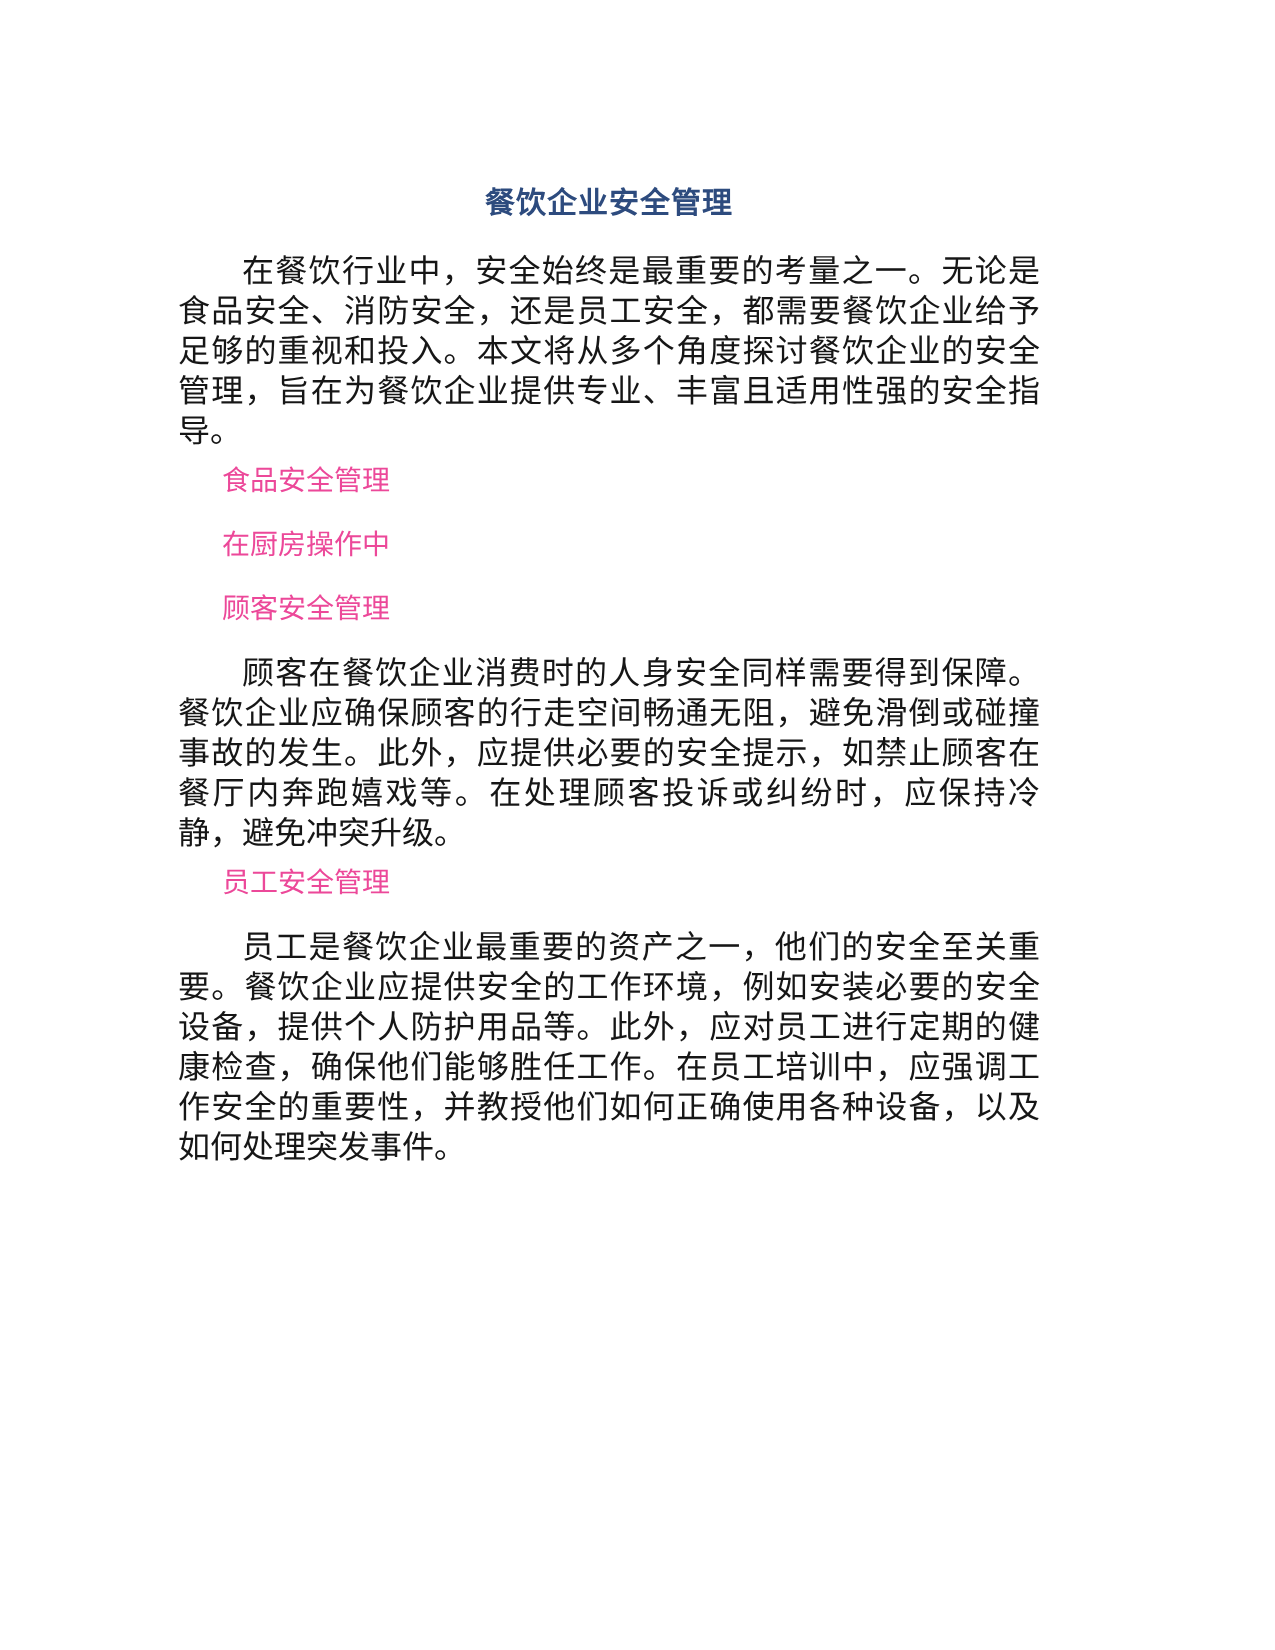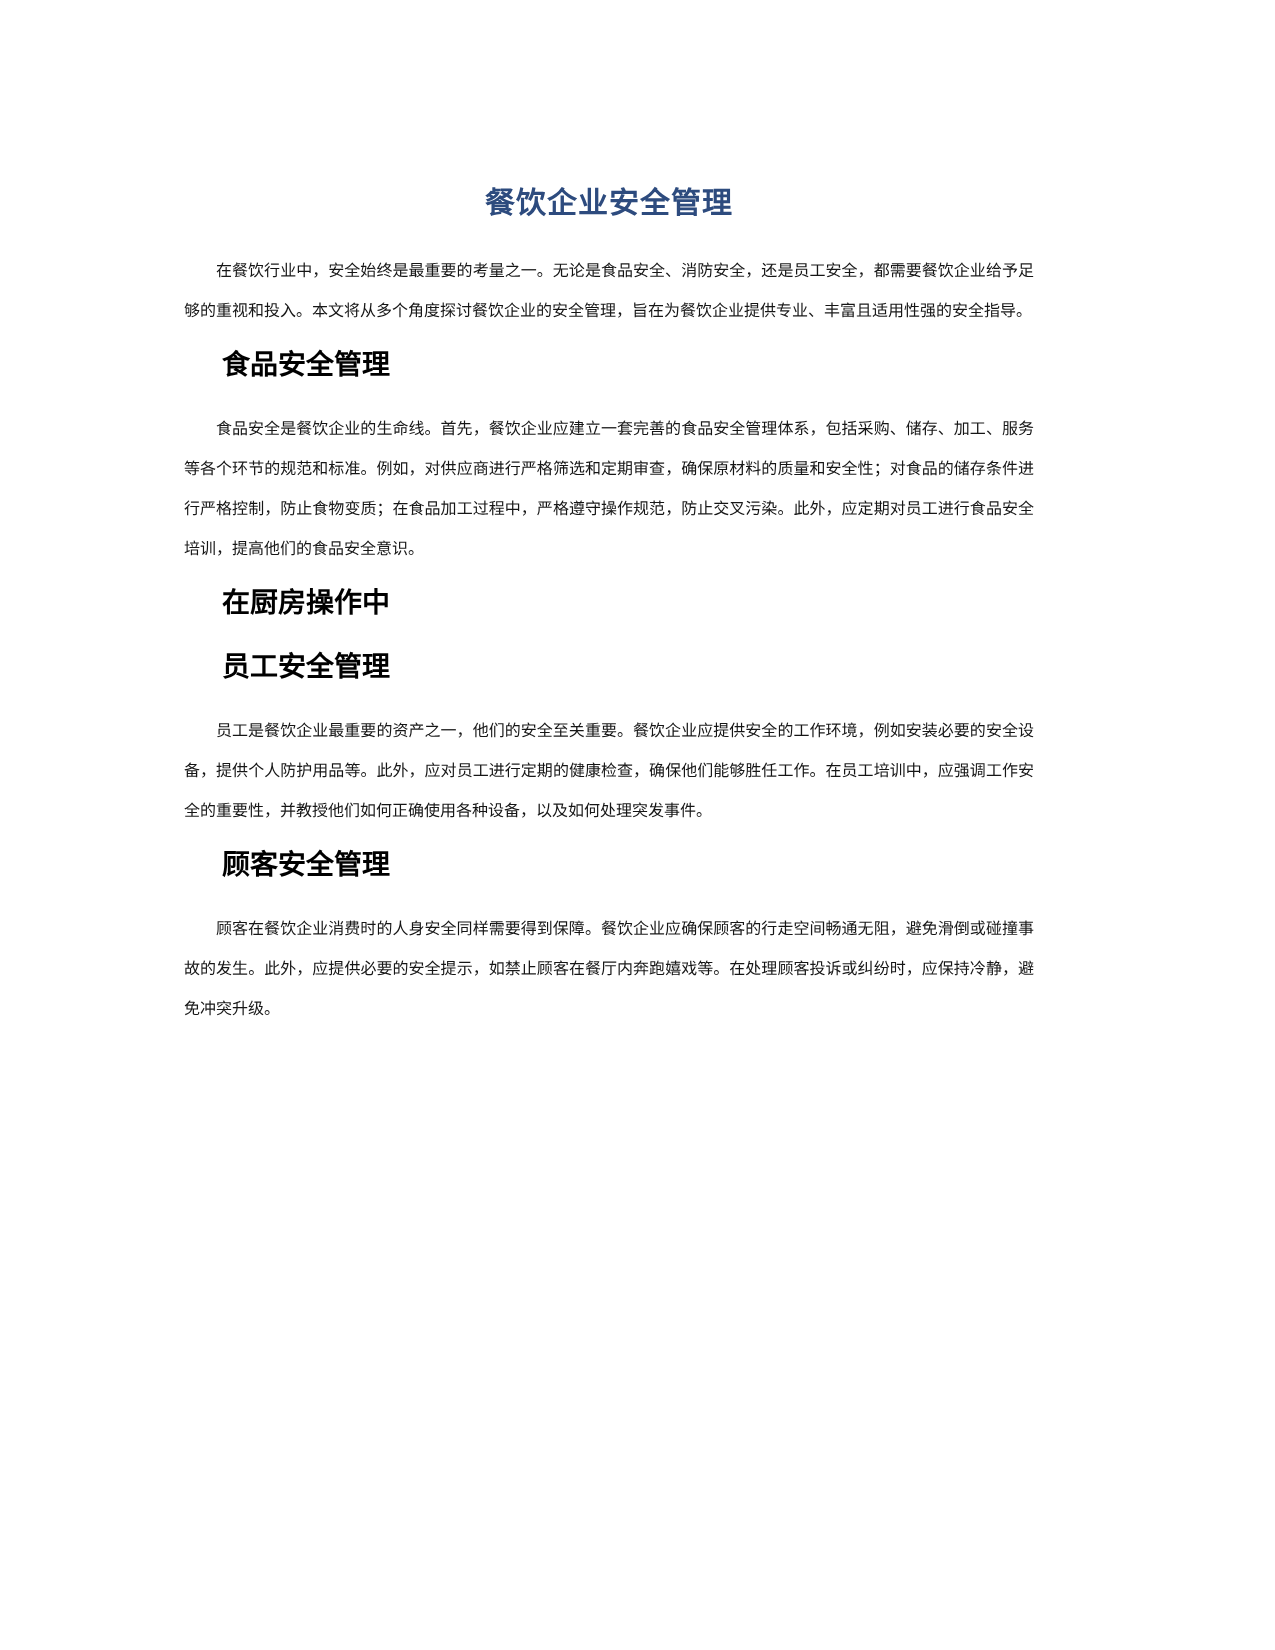--- a/index.html
+++ b/index.html
@@ -21,62 +21,61 @@
     margin: 0 0 28px 0;
     text-align: center;
     font-family: "Liberation Sans", "DejaVu Sans", sans-serif;
     font-weight: bold;
     font-size: 30px;
     line-height: 40px;
     color: #2d4b7e;
     letter-spacing: 1px;
   }
   .para {
-    margin: 14px;
-    font-size: 16px;
+    margin: 8px;
+    font-size: 32px;
     line-height: 40px;
     color: #161616;
     text-align: justify;
     text-indent: 2em;
   }
   .section-heading {
     margin: 10px 0 24px 0;
     padding-left: 52px;
     font-family: "Liberation Sans", "DejaVu Sans", sans-serif;
-    font-weight: bold;
+    font-weight: normal;
     font-size: 28px;
     line-height: 40px;
-    color: #000000;
+    color: #ec4899;
   }
   .section { margin: 0; }
 </style>
 </head>
 <body>
 
 <div class="page">
 
   <h1 class="doc-title">餐饮企业安全管理</h1>
 
   <p class="para">在餐饮行业中，安全始终是最重要的考量之一。无论是食品安全、消防安全，还是员工安全，都需要餐饮企业给予足够的重视和投入。本文将从多个角度探讨餐饮企业的安全管理，旨在为餐饮企业提供专业、丰富且适用性强的安全指导。</p>
 
   <div class="section">
     <h2 class="section-heading">食品安全管理</h2>
-    <p class="para">食品安全是餐饮企业的生命线。首先，餐饮企业应建立一套完善的食品安全管理体系，包括采购、储存、加工、服务等各个环节的规范和标准。例如，对供应商进行严格筛选和定期审查，确保原材料的质量和安全性；对食品的储存条件进行严格控制，防止食物变质；在食品加工过程中，严格遵守操作规范，防止交叉污染。此外，应定期对员工进行食品安全培训，提高他们的食品安全意识。</p>
   </div>
 
   <div class="section">
     <h2 class="section-heading">在厨房操作中</h2>
+  </div>
+
+  <div class="section">
+    <h2 class="section-heading">顾客安全管理</h2>
+    <p class="para">顾客在餐饮企业消费时的人身安全同样需要得到保障。餐饮企业应确保顾客的行走空间畅通无阻，避免滑倒或碰撞事故的发生。此外，应提供必要的安全提示，如禁止顾客在餐厅内奔跑嬉戏等。在处理顾客投诉或纠纷时，应保持冷静，避免冲突升级。</p>
   </div>
 
   <div class="section">
     <h2 class="section-heading">员工安全管理</h2>
     <p class="para">员工是餐饮企业最重要的资产之一，他们的安全至关重要。餐饮企业应提供安全的工作环境，例如安装必要的安全设备，提供个人防护用品等。此外，应对员工进行定期的健康检查，确保他们能够胜任工作。在员工培训中，应强调工作安全的重要性，并教授他们如何正确使用各种设备，以及如何处理突发事件。</p>
   </div>
 
   <div class="section">
-    <h2 class="section-heading">顾客安全管理</h2>
-    <p class="para">顾客在餐饮企业消费时的人身安全同样需要得到保障。餐饮企业应确保顾客的行走空间畅通无阻，避免滑倒或碰撞事故的发生。此外，应提供必要的安全提示，如禁止顾客在餐厅内奔跑嬉戏等。在处理顾客投诉或纠纷时，应保持冷静，避免冲突升级。</p>
-  </div>
-
-  <div class="section">
   </div>
 
 </div>
 
 </body></html>

